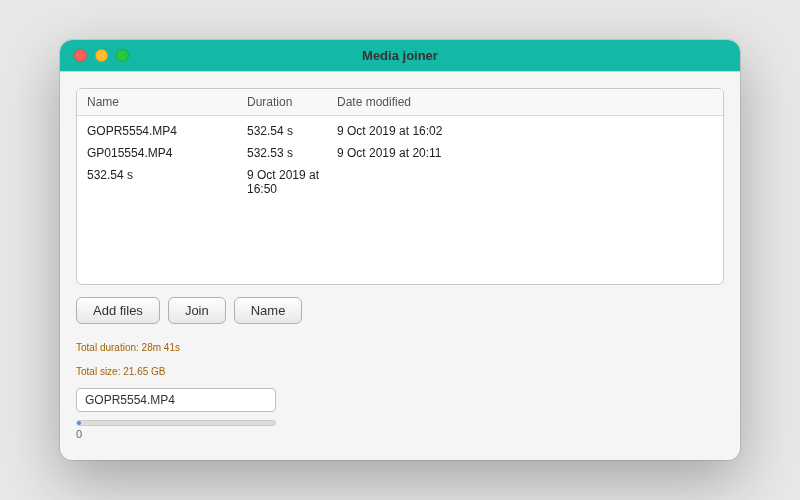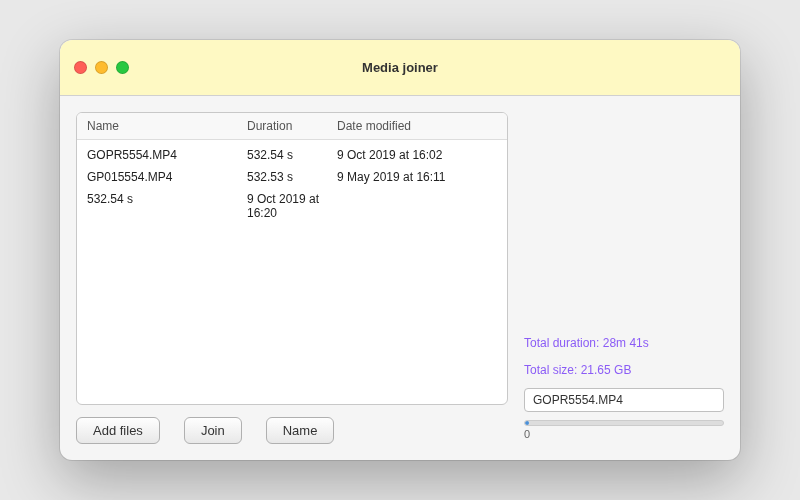--- a/index.html
+++ b/index.html
@@ -23,22 +23,22 @@
       height: 420px;
       background: #f5f5f5;
       border-radius: 12px;
       box-shadow: 0 20px 60px rgba(0,0,0,0.3), 0 0 0 1px rgba(0,0,0,0.1);
       display: flex;
       flex-direction: column;
       overflow: hidden;
     }
 
     .titlebar {
-      height: 56px;
-      background: #fef9c3;
+      height: 32px;
+      background: #14b8a6;
       border-bottom: 1px solid #d0d0d0;
       display: flex;
       align-items: center;
       justify-content: center;
       position: relative;
       border-radius: 12px 12px 0 0;
     }
 
     .window-controls {
       position: absolute;
@@ -62,21 +62,21 @@
 
     .title {
       font-size: 13px;
       font-weight: 600;
       color: #333;
     }
 
     .content {
       flex: 1;
       display: flex;
-      flex-direction: row;
+      flex-direction: column;
       padding: 16px;
       gap: 16px;
     }
 
     .left-panel {
       display: flex;
       flex-direction: column;
       flex: 1;
       gap: 12px;
     }
@@ -113,21 +113,21 @@
       padding: 4px 10px;
     }
 
     .table-cell {
       font-size: 12px;
       color: #222;
     }
 
     .button-row {
       display: flex;
-      gap: 24px;
+      gap: 8px;
       align-items: flex-end;
     }
 
     .btn {
       padding: 5px 16px;
       border-radius: 6px;
       border: 1px solid #b0b0b0;
       background: linear-gradient(to bottom, #fefefe, #e8e8e8);
       font-size: 13px;
       color: #333;
@@ -138,22 +138,22 @@
     .right-panel {
       width: 200px;
       display: flex;
       flex-direction: column;
       justify-content: flex-end;
       gap: 8px;
       padding-bottom: 4px;
     }
 
     .info-text {
-      font-size: 12px;
-      color: #8b5cf6;
+      font-size: 10px;
+      color: #a16207;
       line-height: 1.6;
     }
 
     .output-filename {
       background: #fff;
       border: 1px solid #c0c0c0;
       border-radius: 4px;
       padding: 4px 8px;
       font-size: 12px;
       color: #333;
@@ -209,25 +209,25 @@
         </div>
         <div class="table-body" id="table-body">
         <div class="table-row">
       <div class="table-cell">GOPR5554.MP4</div>
       <div class="table-cell">532.54 s</div>
       <div class="table-cell">9 Oct 2019 at 16:02</div>
     </div>
             <div class="table-row">
       <div class="table-cell">GP015554.MP4</div>
       <div class="table-cell">532.53 s</div>
-      <div class="table-cell">9 May 2019 at 16:11</div>
+      <div class="table-cell">9 Oct 2019 at 20:11</div>
     </div>
             <div class="table-row">
       <div class="table-cell">532.54 s</div>
-      <div class="table-cell">9 Oct 2019 at 16:20</div>
+      <div class="table-cell">9 Oct 2019 at 16:50</div>
     </div>
           </div>
       </div>
 
       <div class="button-row">
         <button class="btn">Add files</button>
         <button class="btn">Join</button>
         <button class="btn">Name</button>
       </div>
     </div>

